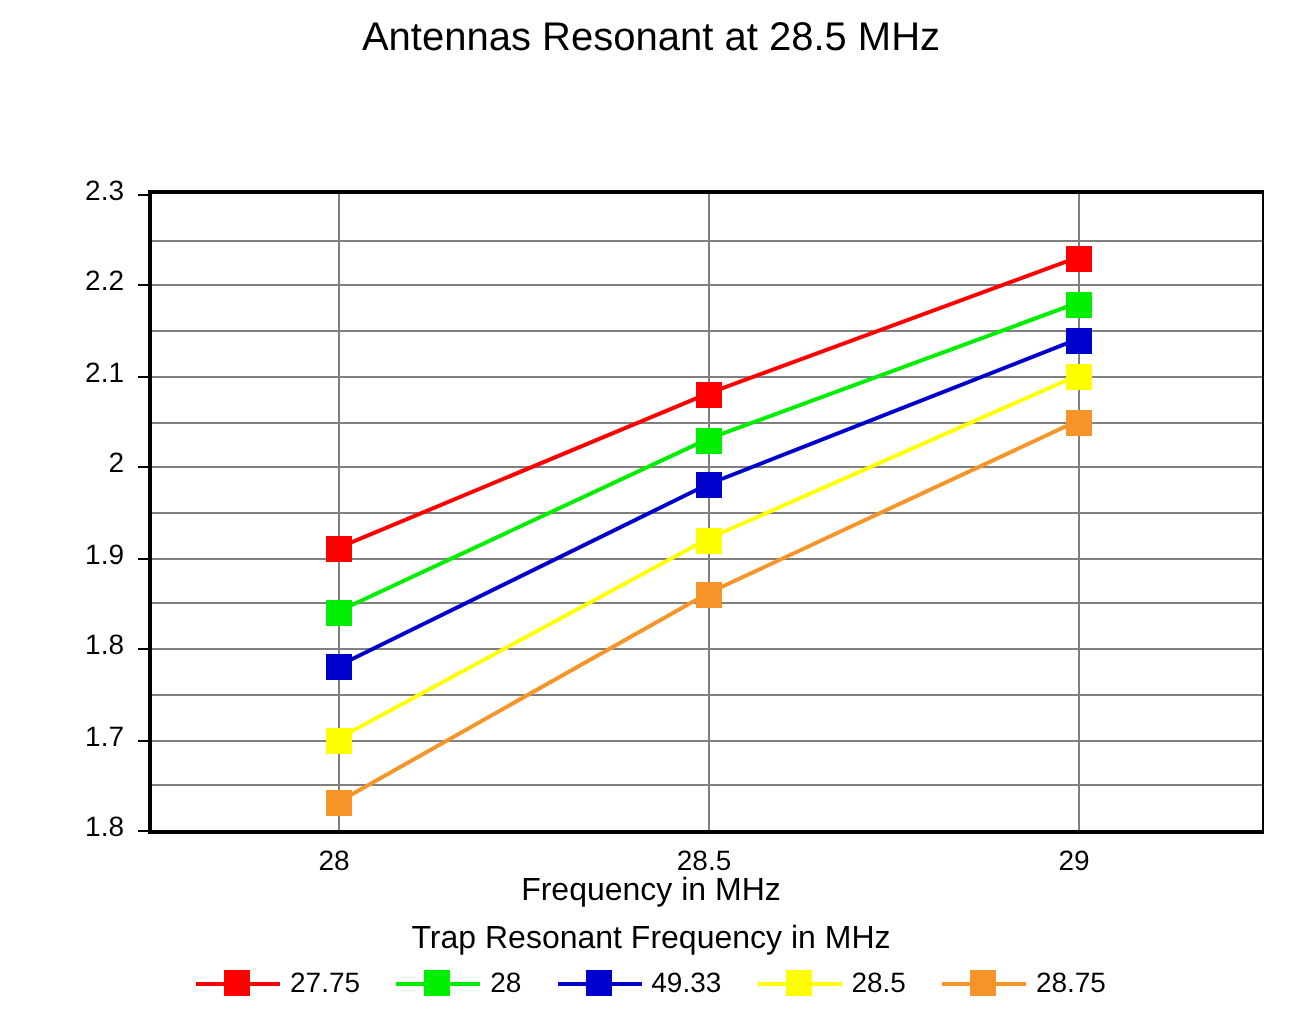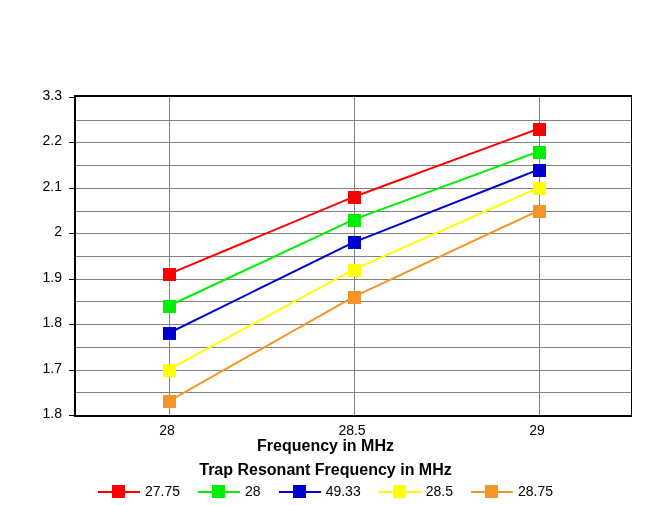--- a/index.html
+++ b/index.html
@@ -101,21 +101,21 @@
     text-align: center;
     white-space: nowrap;
   }
   .x-axis-title {
     position: absolute;
     left: 0;
     top: 437px;
     width: 651px;
     text-align: center;
     font-size: 16px;
-    font-weight: bold;
+    font-weight: normal;
   }
 
   
   svg.series-svg {
     position: absolute;
     left: 0; top: 0;
     width: 555px;
     height: 318px;
     overflow: visible;
   }
@@ -128,21 +128,21 @@
   }
 
   
   .legend-title {
     position: absolute;
     left: 0;
     top: 461px;
     width: 651px;
     text-align: center;
     font-size: 16px;
-    font-weight: bold;
+    font-weight: normal;
   }
   .legend-row {
     position: absolute;
     left: 0;
     top: 484px;
     width: 651px;
     display: flex;
     justify-content: center;
     align-items: center;
     gap: 18px;
@@ -177,20 +177,21 @@
     line-height: 14px;
     white-space: nowrap;
   }
 </style>
 </head>
 <body>
 
 <div id="chart-root">
 
   <div class="title-block">
+    <div class="title-sub">Antennas Resonant at 28.5 MHz</div>
   </div>
 
   <div class="plot-area">
     <div class="plot-inner" id="plot-inner">
 
     <div class="gridline-h" style="top: 23px;"></div>
         <div class="gridline-h" style="top: 68px;"></div>
         <div class="gridline-h" style="top: 114px;"></div>
         <div class="gridline-h" style="top: 159px;"></div>
         <div class="gridline-h" style="top: 204px;"></div>
@@ -232,21 +233,21 @@
         <div class="marker" title="28.5: 1.7" style="left: 92.5px; top: 272.571px; background: rgb(255, 255, 0);"></div>
         <div class="marker" title="28.5: 1.92" style="left: 277.5px; top: 172.629px; background: rgb(255, 255, 0);"></div>
         <div class="marker" title="28.5: 2.1" style="left: 462.5px; top: 90.8571px; background: rgb(255, 255, 0);"></div>
         <div class="marker" title="28.75: 1.63" style="left: 92.5px; top: 304.371px; background: rgb(247, 148, 40);"></div>
         <div class="marker" title="28.75: 1.86" style="left: 277.5px; top: 199.886px; background: rgb(247, 148, 40);"></div>
         <div class="marker" title="28.75: 2.05" style="left: 462.5px; top: 113.571px; background: rgb(247, 148, 40);"></div>
       </div>
   </div>
 
   <div id="ytick-labels-layer">
-      <div class="ytick-label" style="right: 589px; top: 88px; left: auto;">3.3</div>
+      <div class="ytick-label" style="right: 589px; top: 88px; left: auto;">2.3</div>
       <div class="ytick-label" style="right: 589px; top: 133px; left: auto;">2.2</div>
       <div class="ytick-label" style="right: 589px; top: 179px; left: auto;">2.1</div>
       <div class="ytick-label" style="right: 589px; top: 224px; left: auto;">2</div>
       <div class="ytick-label" style="right: 589px; top: 270px; left: auto;">1.9</div>
       <div class="ytick-label" style="right: 589px; top: 315px; left: auto;">1.8</div>
       <div class="ytick-label" style="right: 589px; top: 361px; left: auto;">1.7</div>
       <div class="ytick-label" style="right: 589px; top: 406px; left: auto;">1.8</div>
     </div>
   <div id="xtick-labels-layer">
       <div class="xtick-label" style="left: 137px; top: 423px; width: 60px;">28</div>

